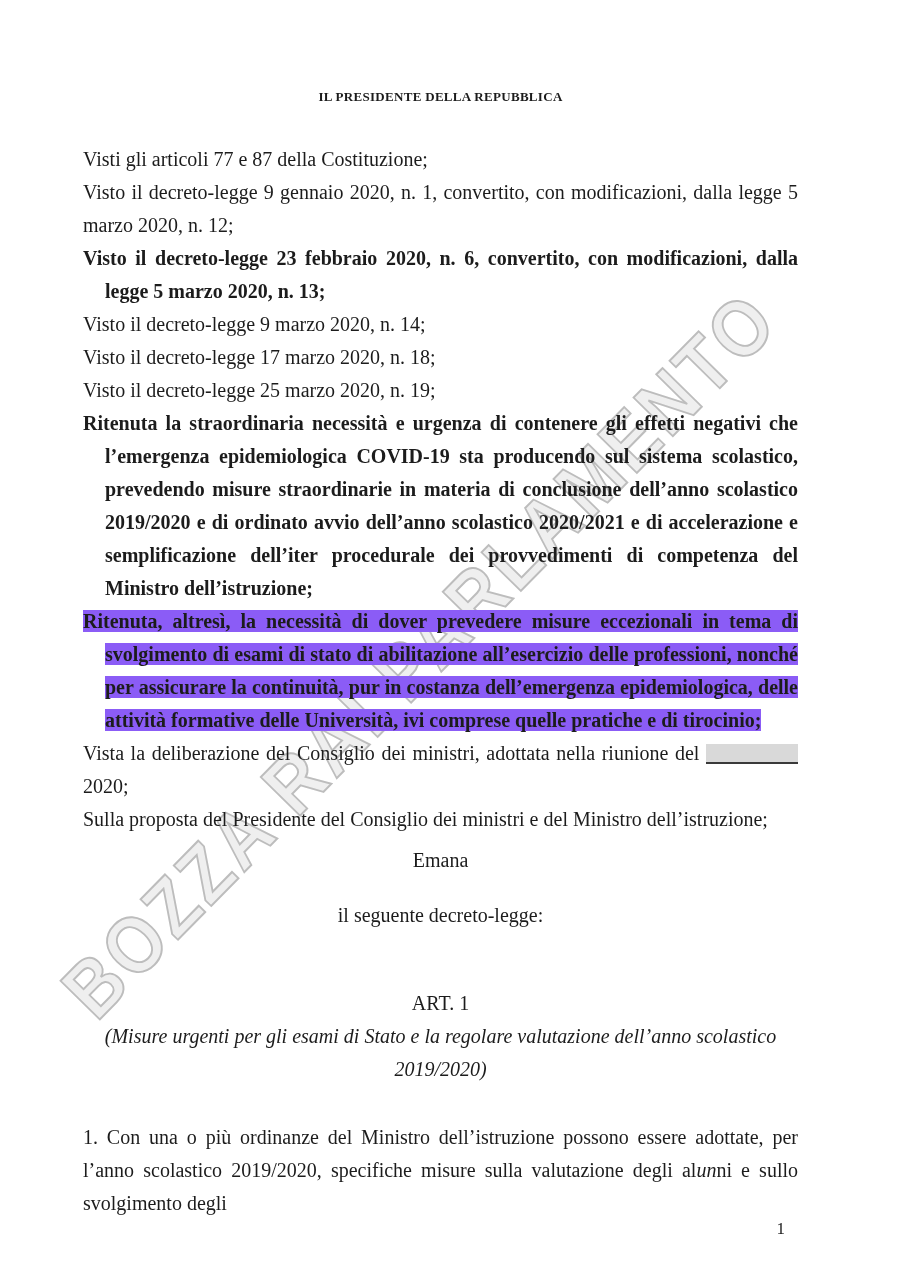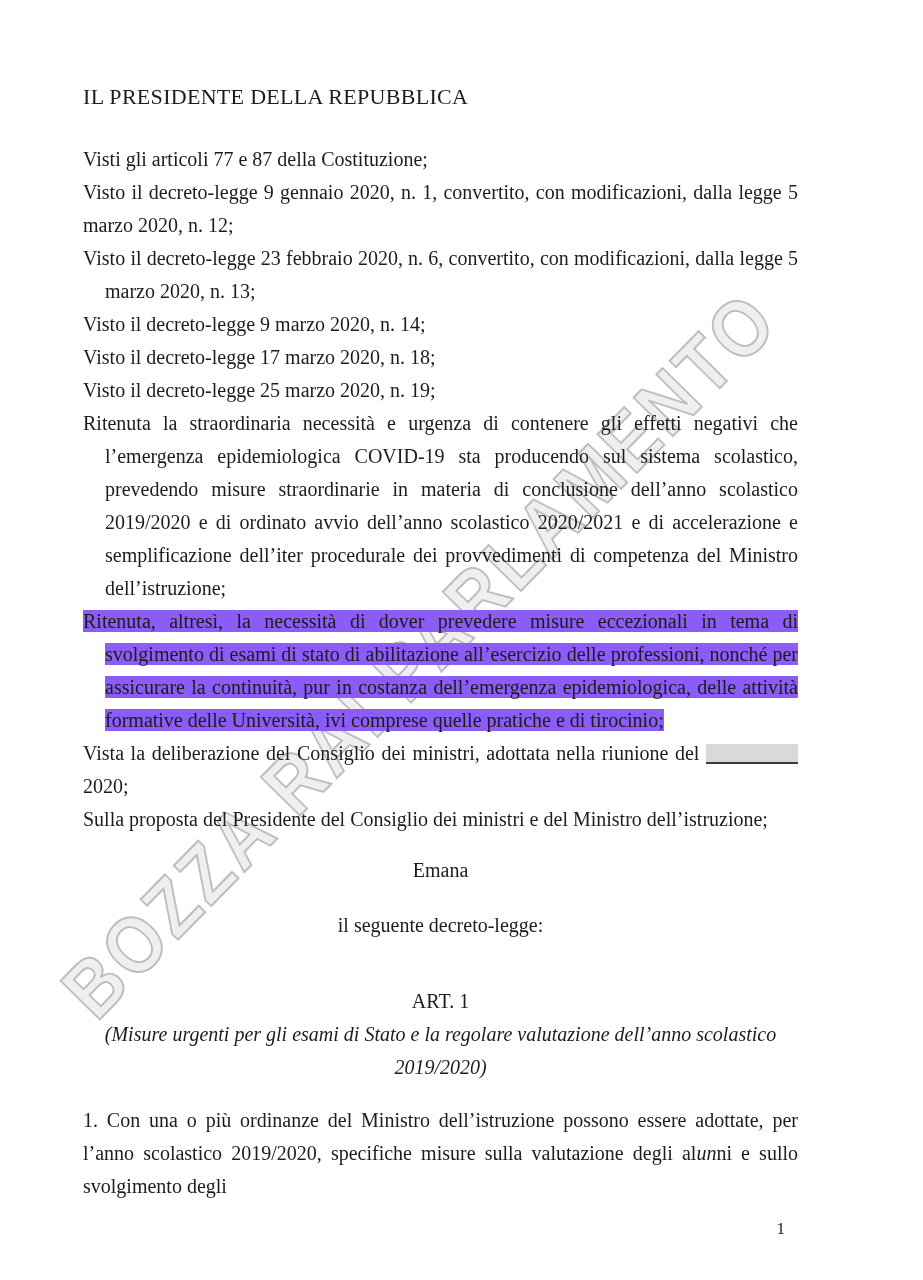--- a/index.html
+++ b/index.html
@@ -29,52 +29,52 @@
     pointer-events: none;
   }
   .content {
     position: absolute;
     left: 83px;
     right: 125px;
     top: 80px;
     z-index: 1;
   }
   .title {
-    font-size: 22px;
-    font-weight: normal;
-    text-align: left;
+    font-size: 13px;
+    font-weight: bold;
+    text-align: center;
     line-height: 33px;
     margin: 0 0 30px 0;
     letter-spacing: 0.3px;
   }
   .para {
     margin: 0;
     font-size: 20px;
     line-height: 33px;
   }
   .just   { text-align: justify; }
   .center { text-align: center; }
   .left   { text-align: center; }
   
-  .hang { padding-left: 22px; text-indent: -22px; }
+  .hang { padding-left: 22px; text-indent: -22px; font-weight: bold; }
   .it { font-style: italic; }
   .hl { background: #8b5cf6; }
   .blank-box {
     display: inline-block;
     width: 92px;
     height: 18px;
     background: #d9d9d9;
     border-bottom: 2px solid #3a3a3a;
     vertical-align: -4px;
   }
-  .gap-emana   { margin-top: 18px; }
+  .gap-emana   { margin-top: 8px; }
   .gap-decreto { margin-top: 22px; }
-  .gap-art     { margin-top: 43px; }
+  .gap-art     { margin-top: 55px; }
   .gap-caption { margin-top: 0; }
-  .gap-comma   { margin-top: 20px; }
+  .gap-comma   { margin-top: 35px; }
   .pagenum {
     position: absolute;
     top: 1212px;
     right: 138px;
     z-index: 1;
     font-size: 17px;
     line-height: 33px;
   }
 </style>
 </head>

